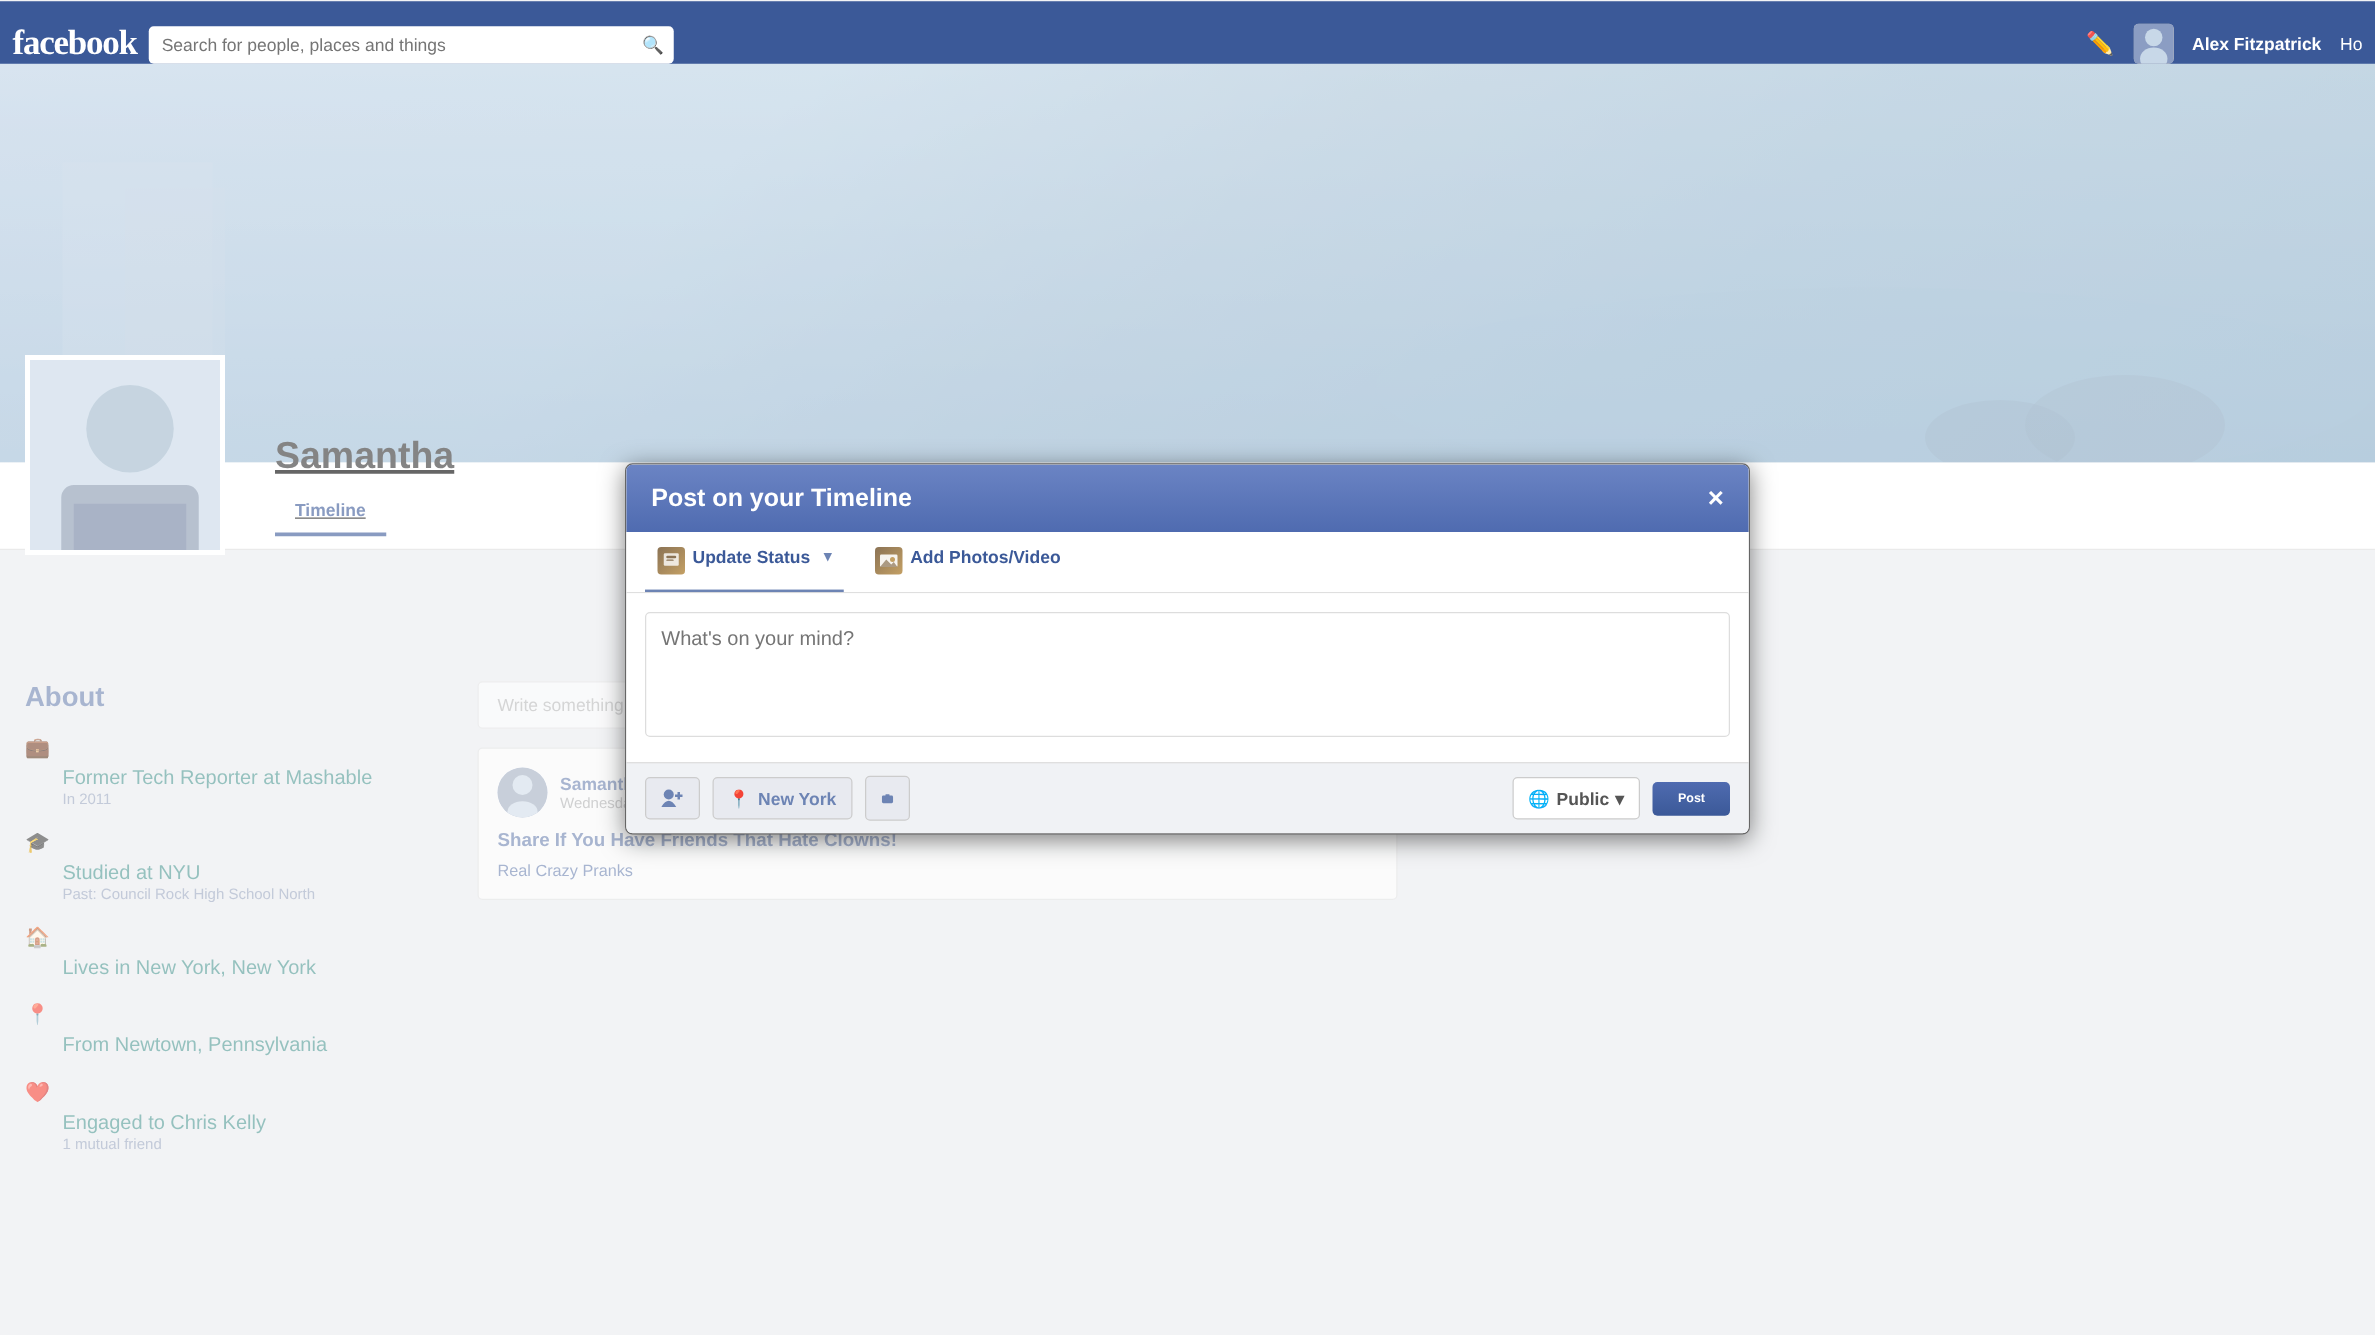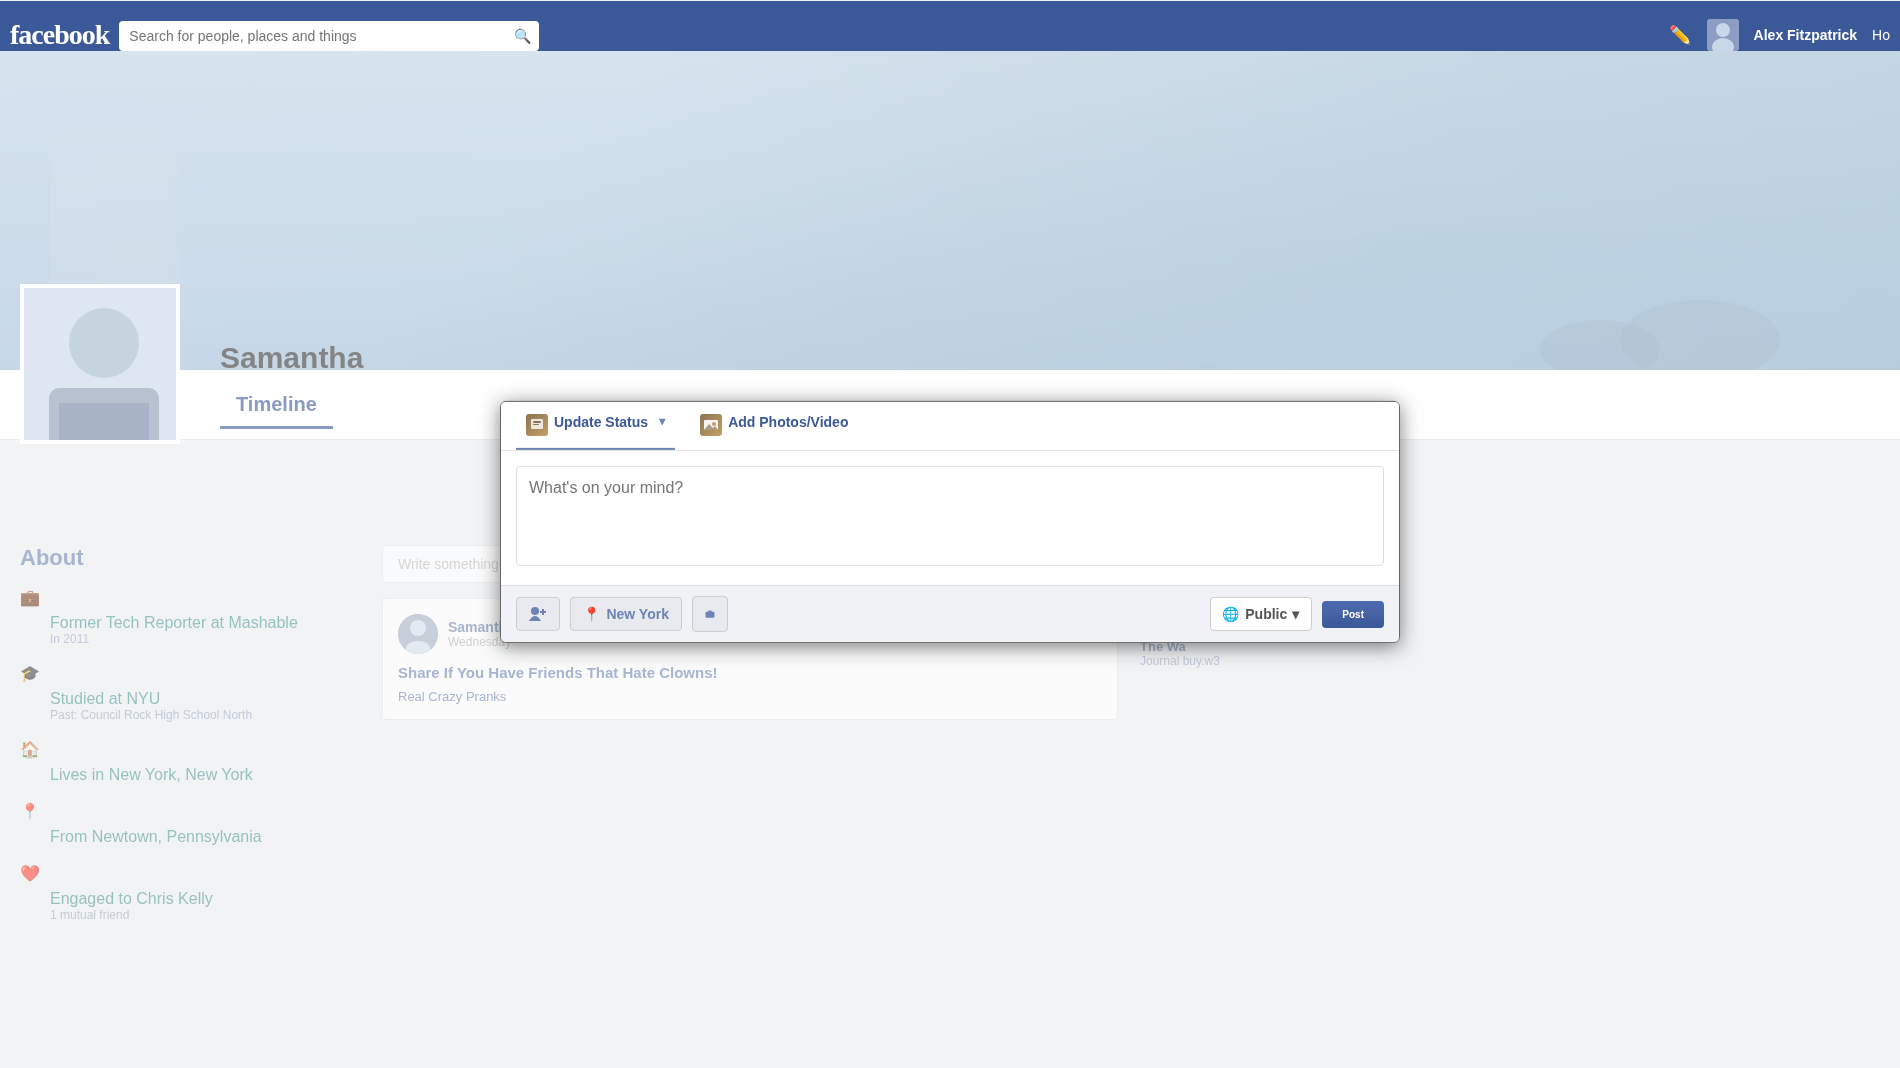--- a/index.html
+++ b/index.html
@@ -22,21 +22,21 @@
     }
     .search-icon { position: absolute; right: 8px; color: #999; }
     .navbar-right { margin-left: auto; display: flex; align-items: center; gap: 15px; }
     .navbar-compose { color: white; font-size: 18px; }
     .navbar-avatar { width: 32px; height: 32px; border-radius: 4px; background: #ccc; overflow: hidden; display: flex; align-items: center; justify-content: center; }
     .navbar-username { color: white; font-size: 14px; font-weight: bold; }
     .navbar-home { color: white; font-size: 14px; }
 
     
     .profile-area {
-      margin-top: 50px; position: relative;
+      margin-top: 50px; position: relative; text-decoration: underline;
     }
     .cover-photo {
       width: 100%; height: 320px;
       background: linear-gradient(135deg, #b0c4de 0%, #a8c5da 30%, #87a8c0 50%, #6b97b5 70%, #5a8aaa 100%);
       position: relative; overflow: hidden;
     }
     .cover-photo::before {
       content: '';
       position: absolute; top: 0; left: 0; right: 0; bottom: 0;
       background: linear-gradient(to bottom, rgba(200,220,240,0.3) 0%, rgba(150,180,210,0.5) 100%);
@@ -44,21 +44,21 @@
     .profile-info-bar {
       background: #fff; width: 100%; padding: 0 20px;
       border-bottom: 1px solid #ddd;
       display: flex; align-items: flex-end; position: relative;
       padding-bottom: 0;
     }
     .profile-name-nav { margin-left: 200px; padding: 10px 0; display: flex; flex-direction: column; }
     .profile-name { font-size: 30px; font-weight: bold; color: #333; }
     .profile-nav { display: flex; gap: 0; margin-top: 8px; }
     .profile-nav-item {
-      padding: 10px 16px; font-size: 20px; color: #6d84b4;
+      padding: 10px 16px; font-size: 14px; color: #6d84b4;
       cursor: pointer; border-bottom: 3px solid transparent;
       font-weight: bold;
       text-align: right;
     }
     .profile-nav-item.active { border-bottom: 3px solid #3b5998; color: #3b5998; }
 
     
     .main-content {
       display: flex; gap: 22px; padding: 15px 20px; max-width: 1380px;
     }
@@ -315,20 +315,24 @@
       <div class="sponsored-desc">Journal
 buy.w3</div>
     </div>
   </div>
 
 </div>
 
 <div class="overlay"></div>
 
 <div class="modal">
+  <div class="modal-header">
+    <span class="modal-title">Post on your Timeline</span>
+    <button class="modal-close">×</button>
+  </div>
 
   <div class="modal-tabs">
     <div class="modal-tab active">
       <div class="modal-tab-icon" style="background:linear-gradient(135deg,#8b7355,#c4a064);">
         <svg width="16" height="16" viewBox="0 0 16 16">
             <rect x="2" y="2" width="12" height="10" rx="1" fill="white" opacity="0.8"></rect>
             <rect x="4" y="4" width="8" height="2" rx="1" fill="#8b7355"></rect>
             <rect x="4" y="7" width="6" height="1" rx="1" fill="#8b7355"></rect>
           </svg>
       </div>

